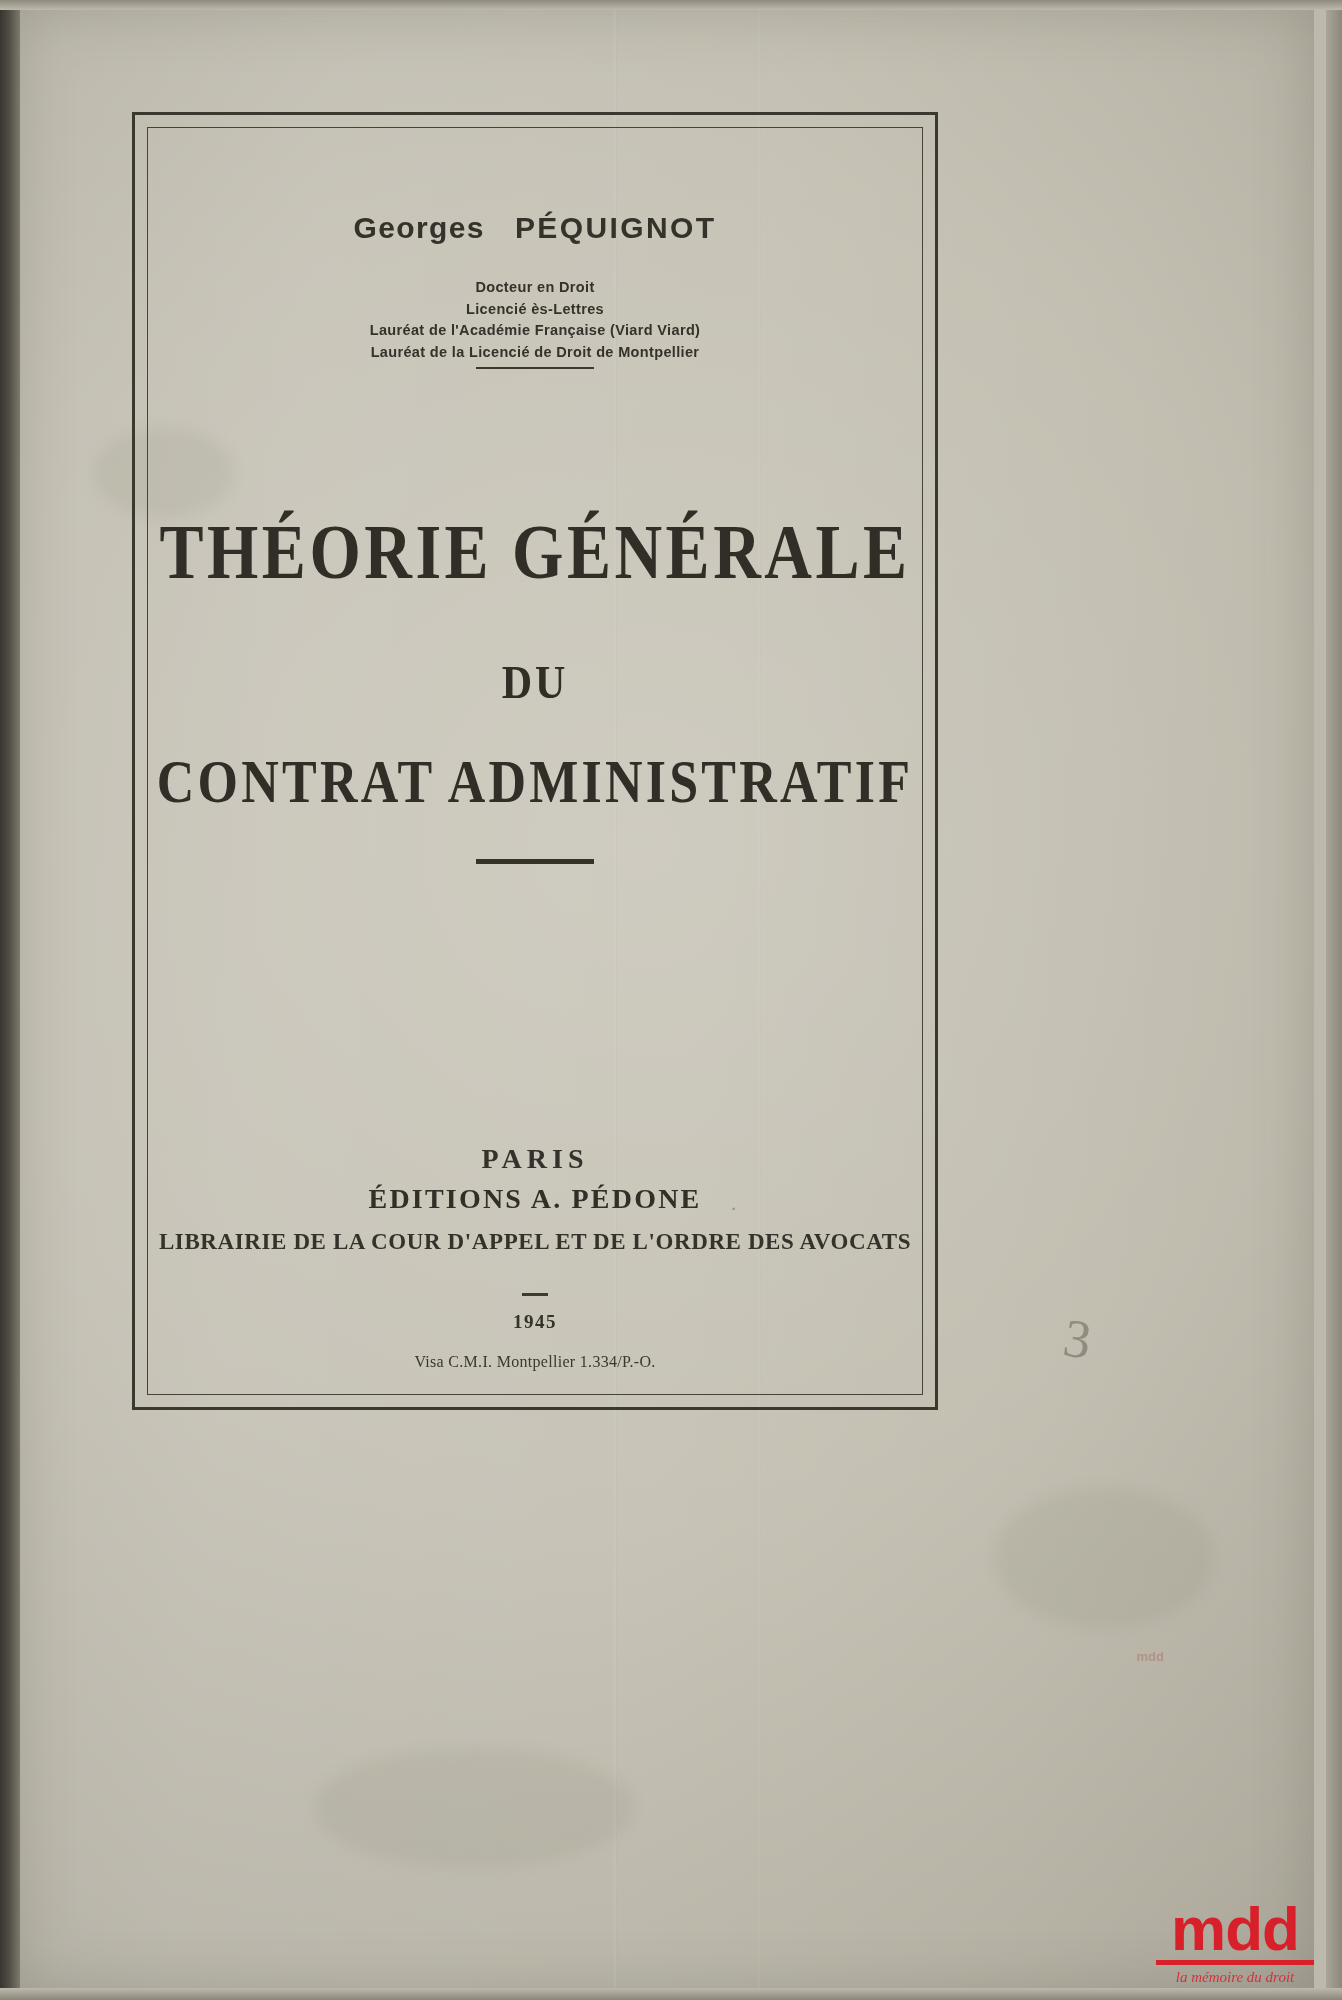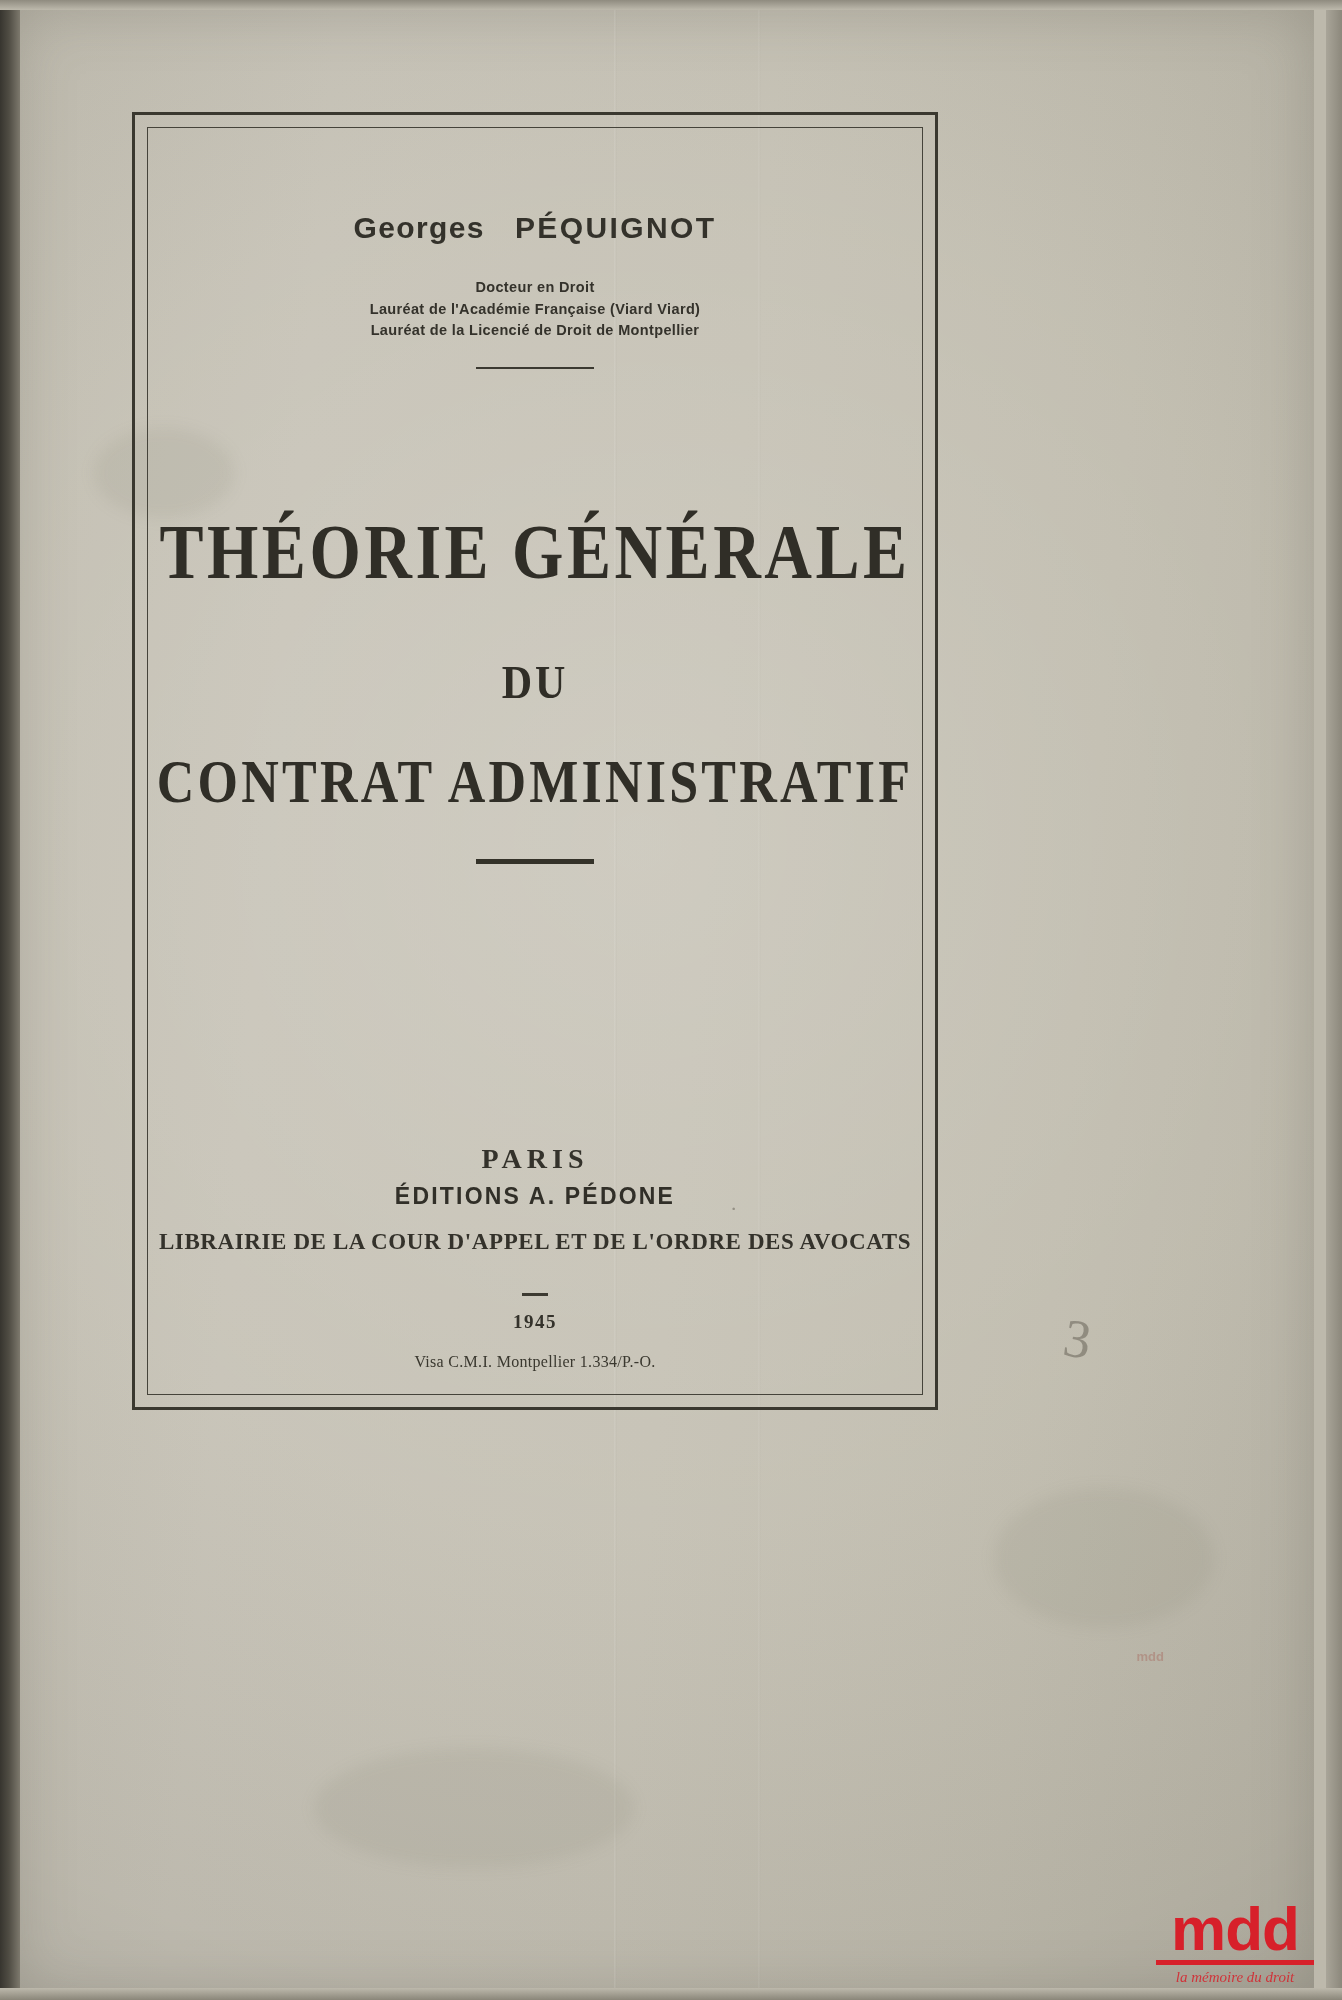--- a/index.html
+++ b/index.html
@@ -193,23 +193,23 @@
     font-family: "Liberation Serif", serif;
     font-weight: bold;
     font-size: 28px;
     letter-spacing: 5px;
     color: #34322b;
   }
   .imprint-pub {
     position: absolute;
     left: 0; right: 0;
     top: 1068px;
-    font-family: Liberation Sans, sans-serif;
-    font-weight: bold;
-    font-size: 23px;
+    font-family: Liberation Serif, serif;
+    font-weight: bold;
+    font-size: 28px;
     letter-spacing: 2.2px;
     color: #312f28;
   }
   .imprint-line {
     position: absolute;
     left: 0; right: 0;
     top: 1114px;
     font-family: "Liberation Serif", serif;
     font-weight: bold;
     font-size: 23px;
@@ -312,20 +312,21 @@
       <div id="frame-inner"></div>
 
       <div id="content">
 
         <div class="author">
           <span class="given">Georges</span><span class="sur">PÉQUIGNOT</span>
         </div>
 
         <div class="credentials">
           <div>Docteur en Droit</div>
+          <div>Licencié ès-Lettres</div>
           <div>Lauréat de l'Académie Française (Viard Viard)</div>
           <div>Lauréat de la Licencié de Droit de Montpellier</div>
         </div>
 
         <div class="rule-short rule-credentials"></div>
 
         <div class="title-main">THÉORIE GÉNÉRALE</div>
         <div class="title-du">DU</div>
         <div class="title-sub">CONTRAT ADMINISTRATIF</div>
 

